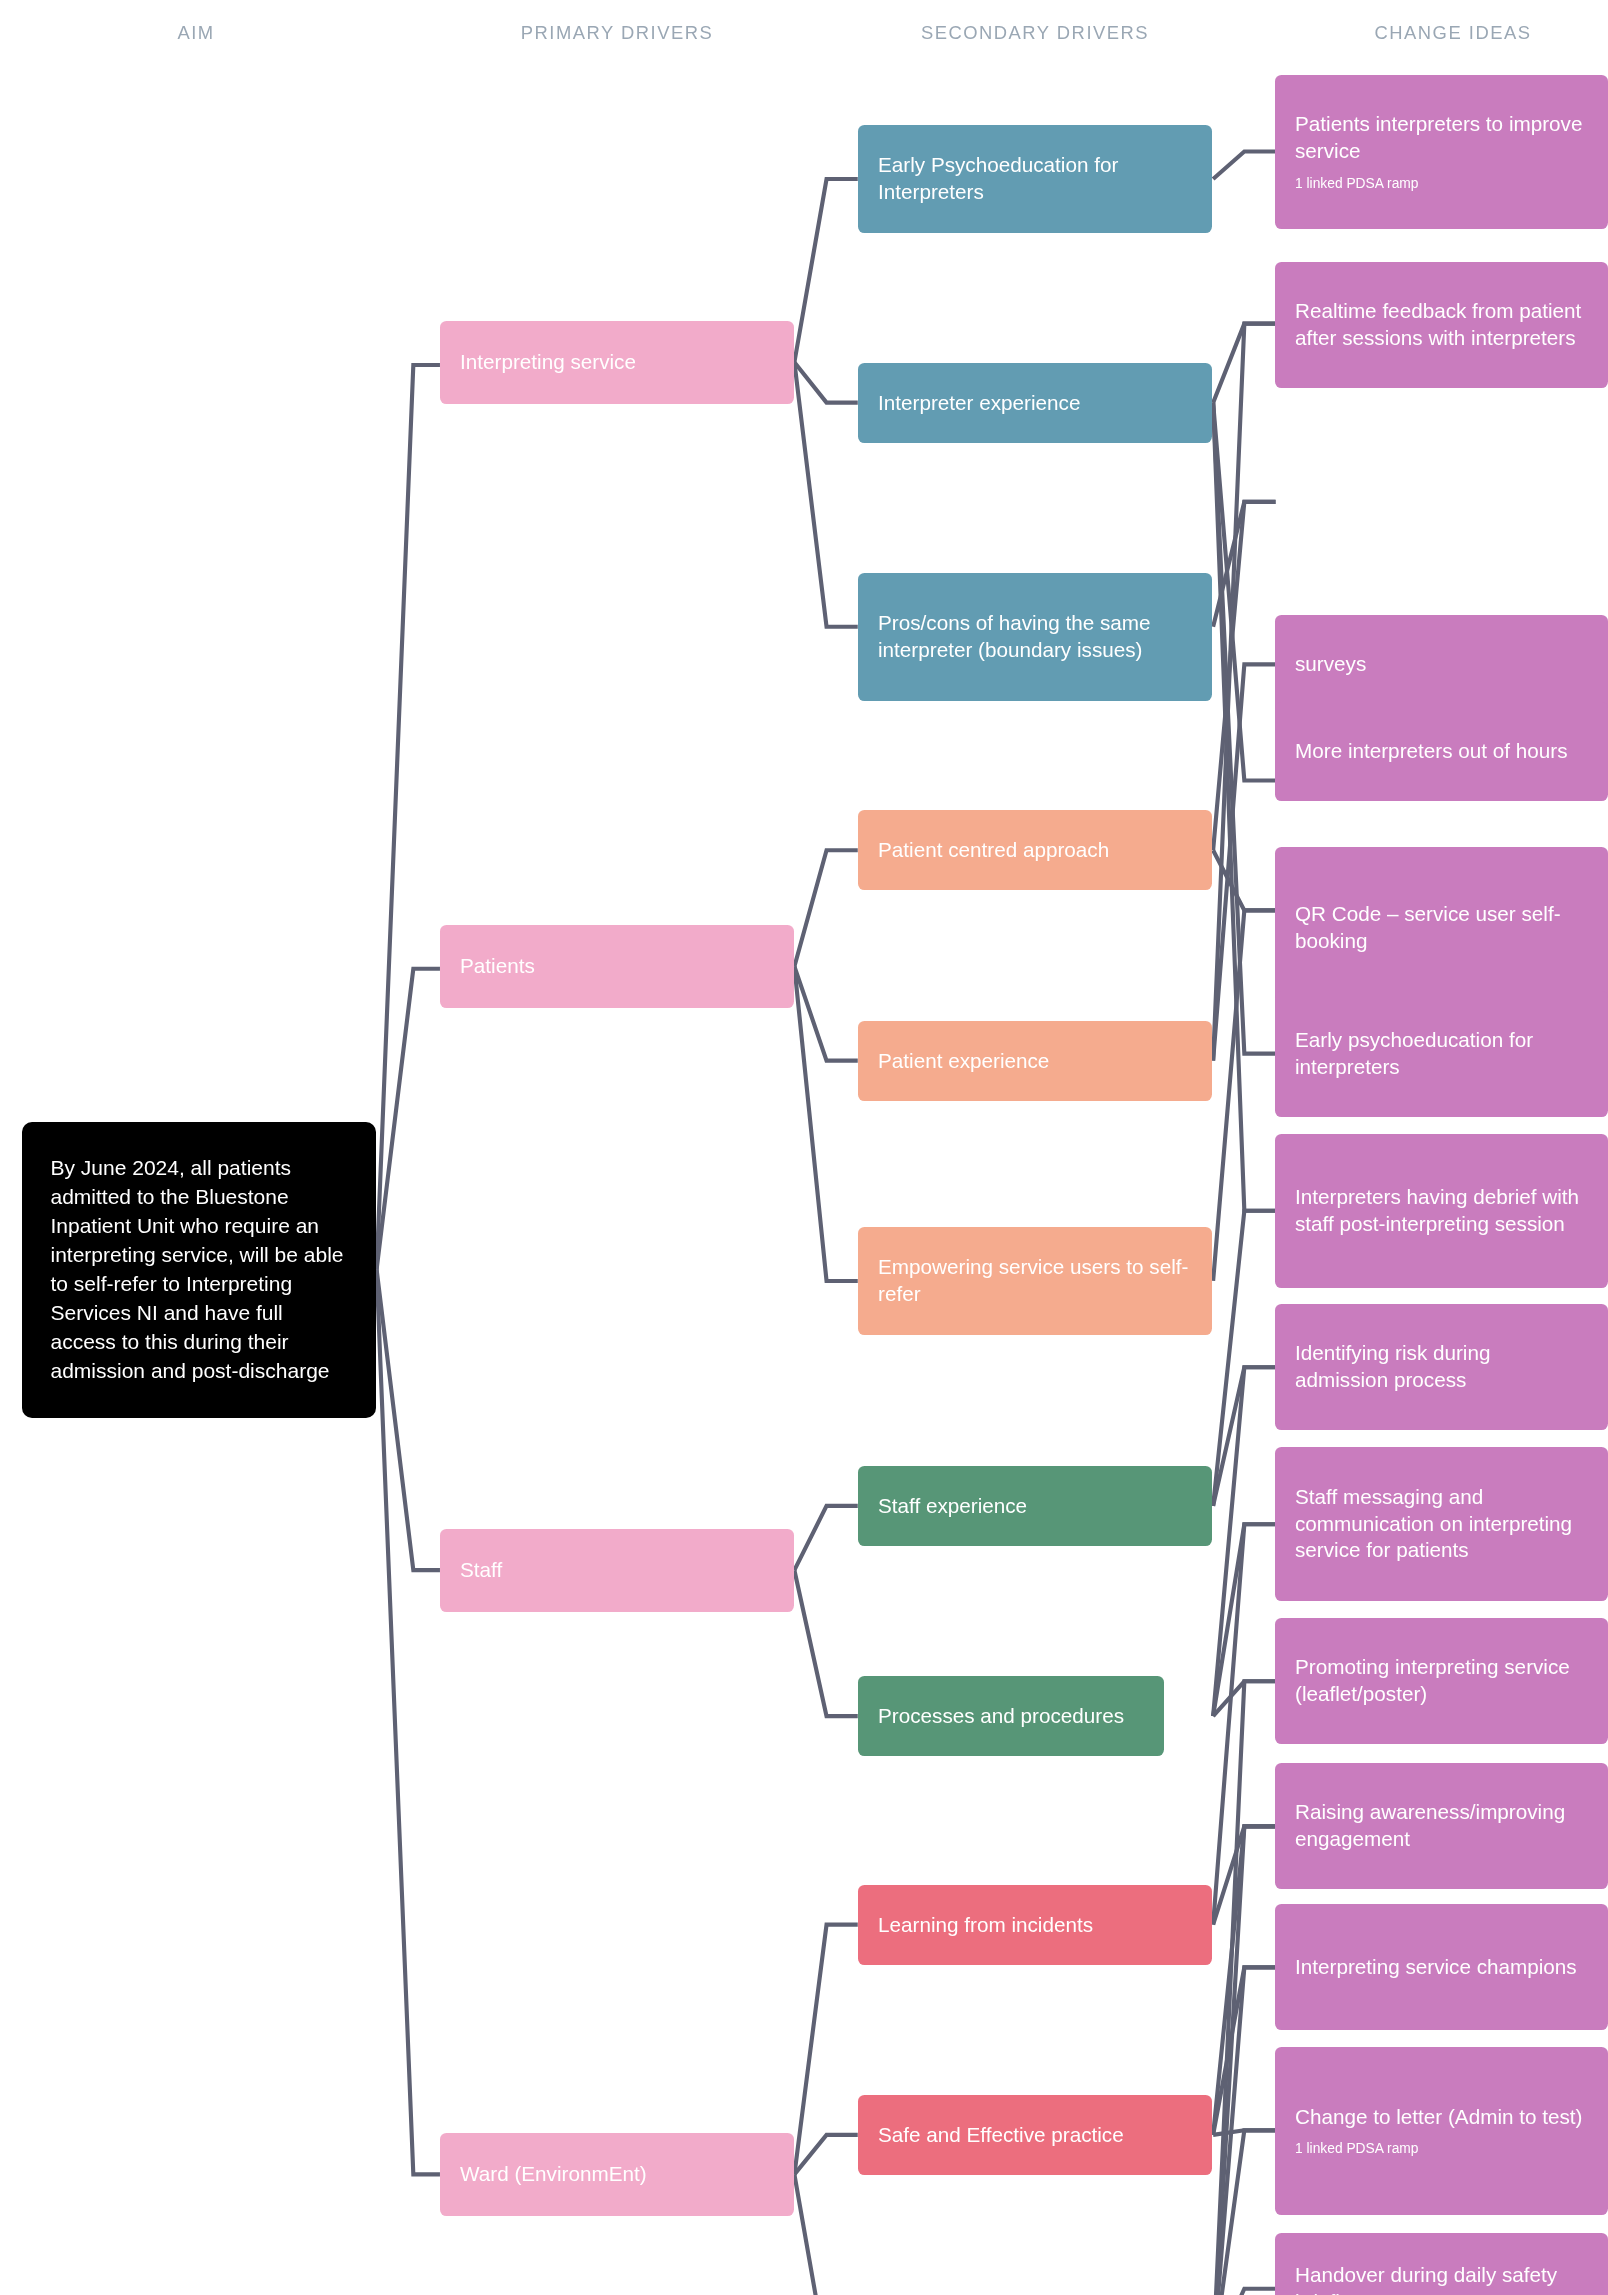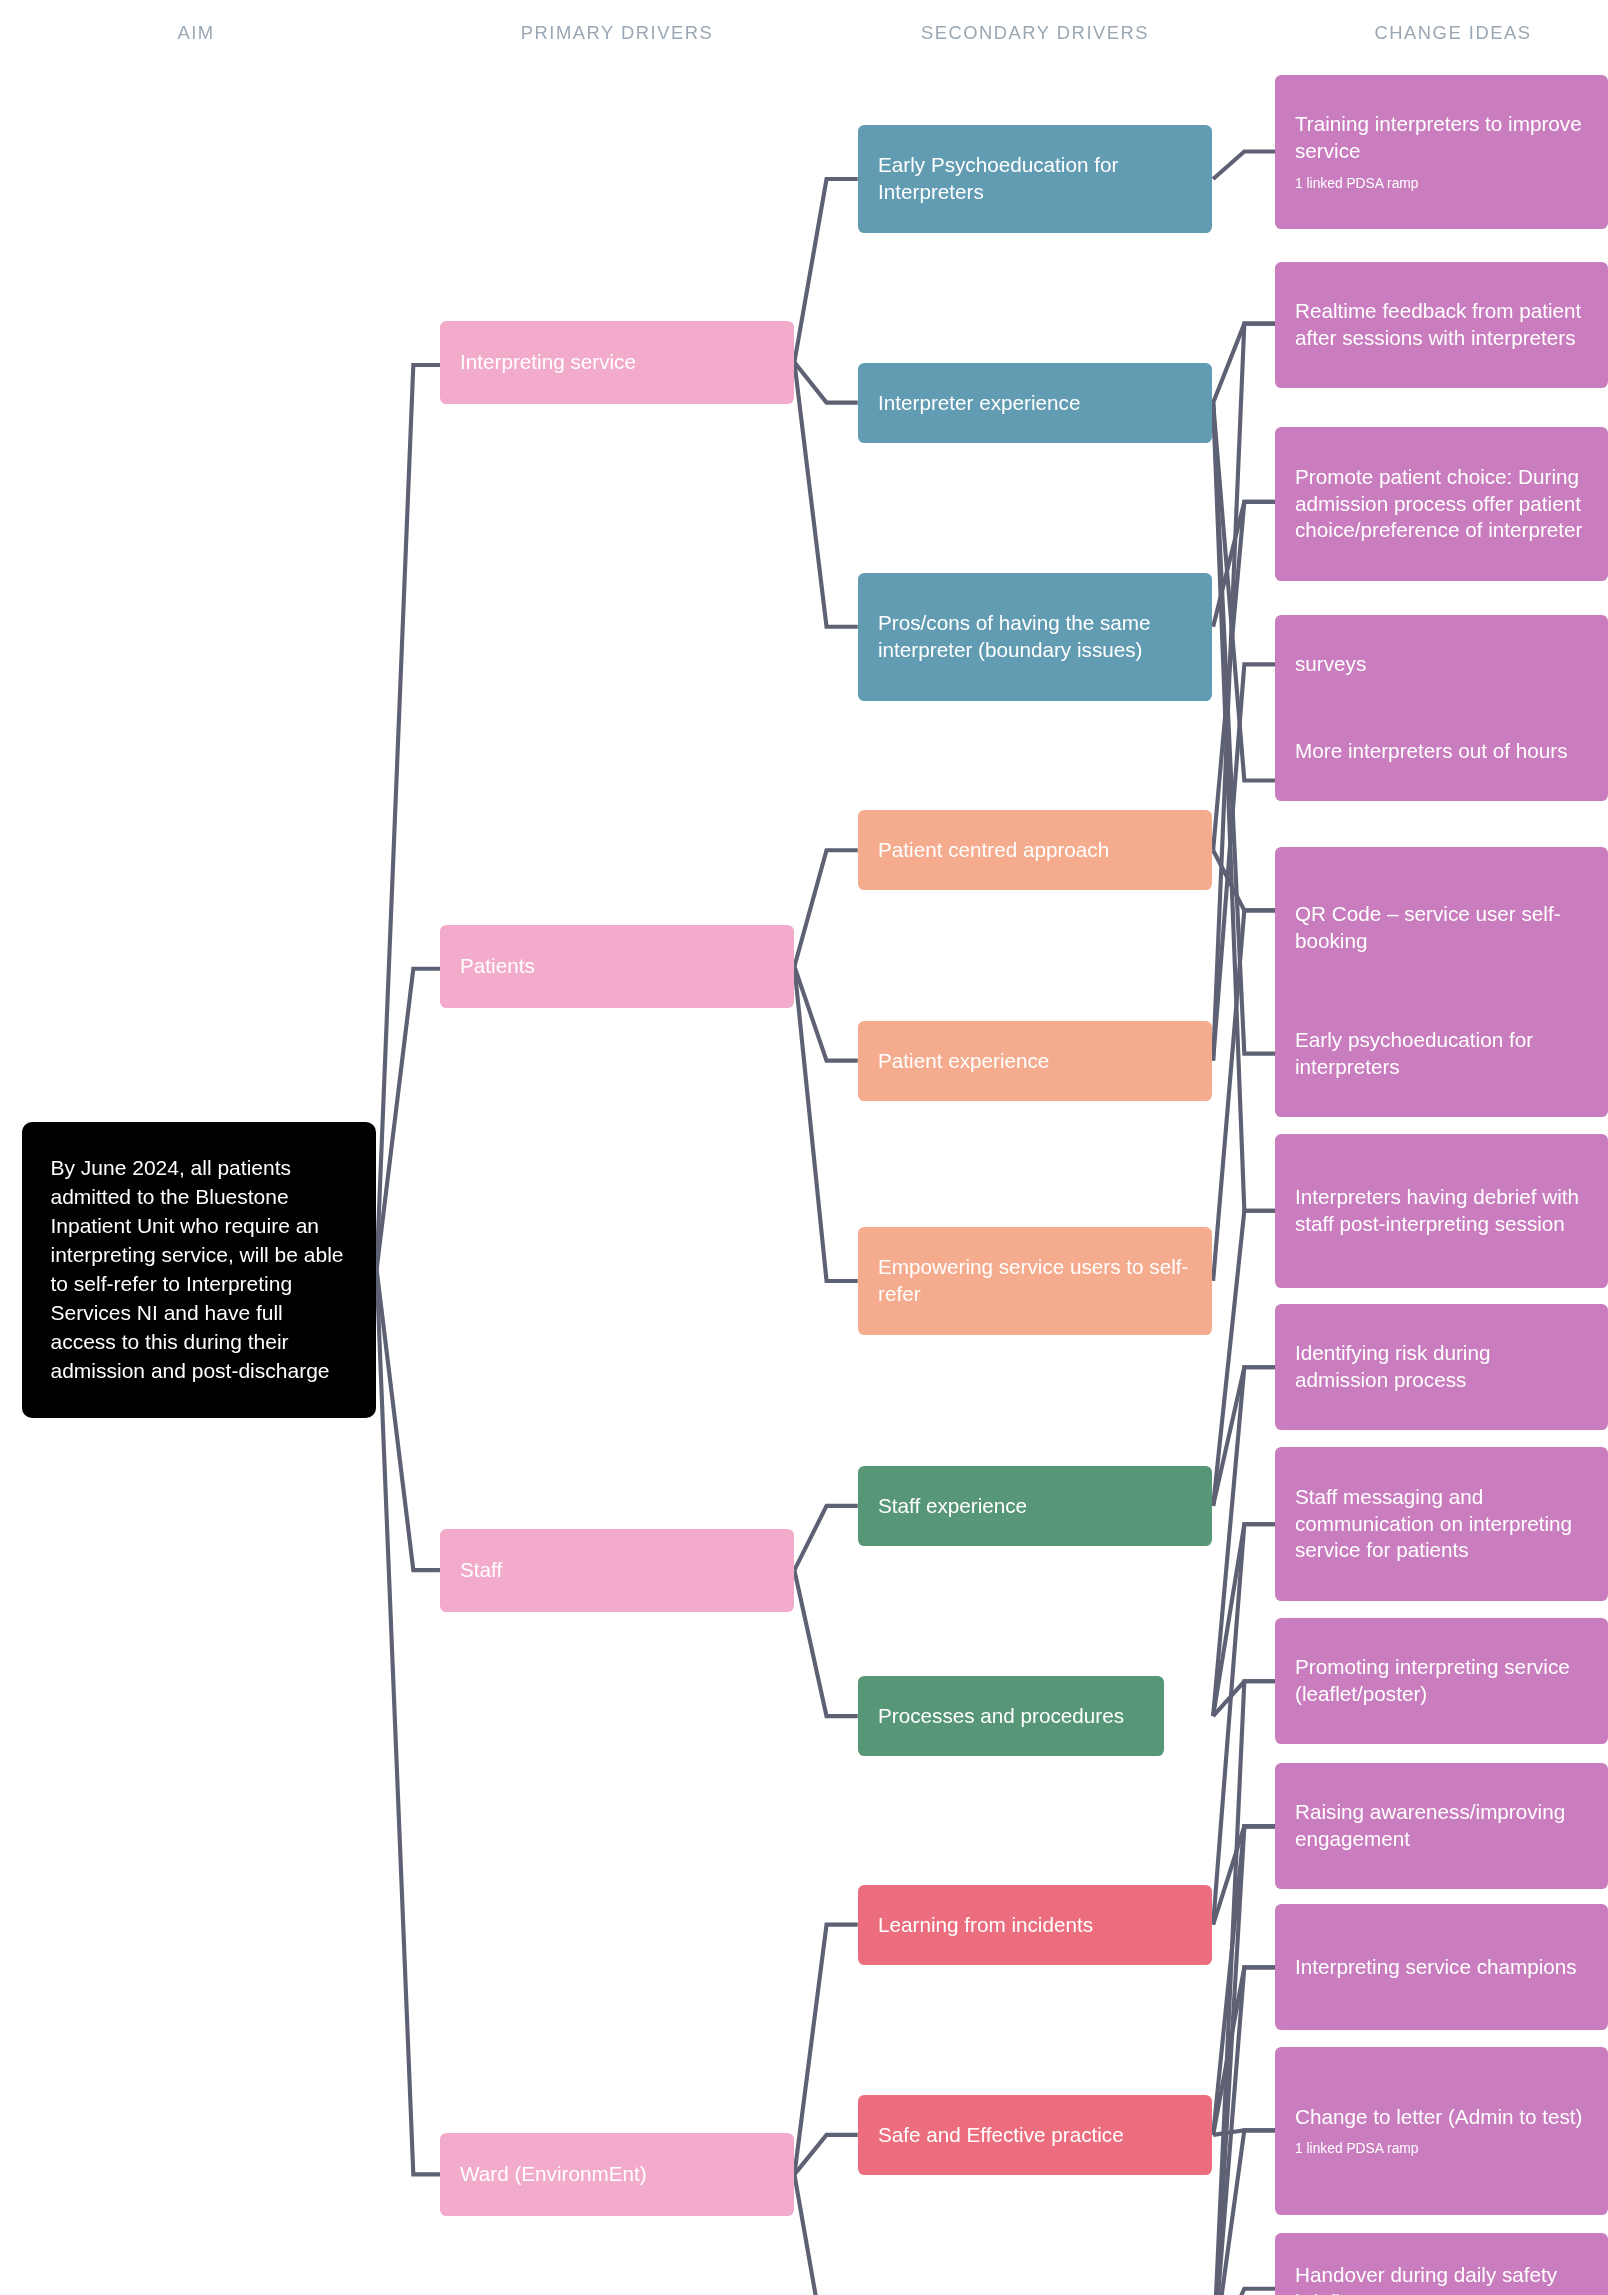--- a/index.html
+++ b/index.html
@@ -192,31 +192,28 @@
 
   <div class="node c-red" style="left:858px;top:1885px;width:354px;height:80px;">
     <div class="t">Learning from incidents</div>
   </div>
 
   <div class="node c-red" style="left:858px;top:2095px;width:354px;height:80px;">
     <div class="t">Safe and Effective practice</div>
   </div>
 
   <div class="node c-purple" style="left:1275px;top:75px;width:333px;height:154px;">
-    <div class="t">Training interpreters to improve service</div>
+    <div class="t">Patients interpreters to improve service</div>
     <div class="sub">1 linked PDSA ramp</div>
   </div>
 
   <div class="node c-purple" style="left:1275px;top:262px;width:333px;height:126px;">
     <div class="t">Realtime feedback from patient after sessions with interpreters</div>
   </div>
 
-  <div class="node c-purple" style="left:1275px;top:427px;width:333px;height:154px;">
-    <div class="t">Promote patient choice: During admission process offer patient choice/preference of interpreter</div>
-  </div>
 
   <div class="node c-purple" style="left:1275px;top:615px;width:333px;height:99px;">
     <div class="t">surveys</div>
   </div>
 
   <div class="node c-purple" style="left:1275px;top:702px;width:333px;height:99px;">
     <div class="t">More interpreters out of hours</div>
   </div>
 
   <div class="node c-purple" style="left:1275px;top:847px;width:333px;height:161px;">

